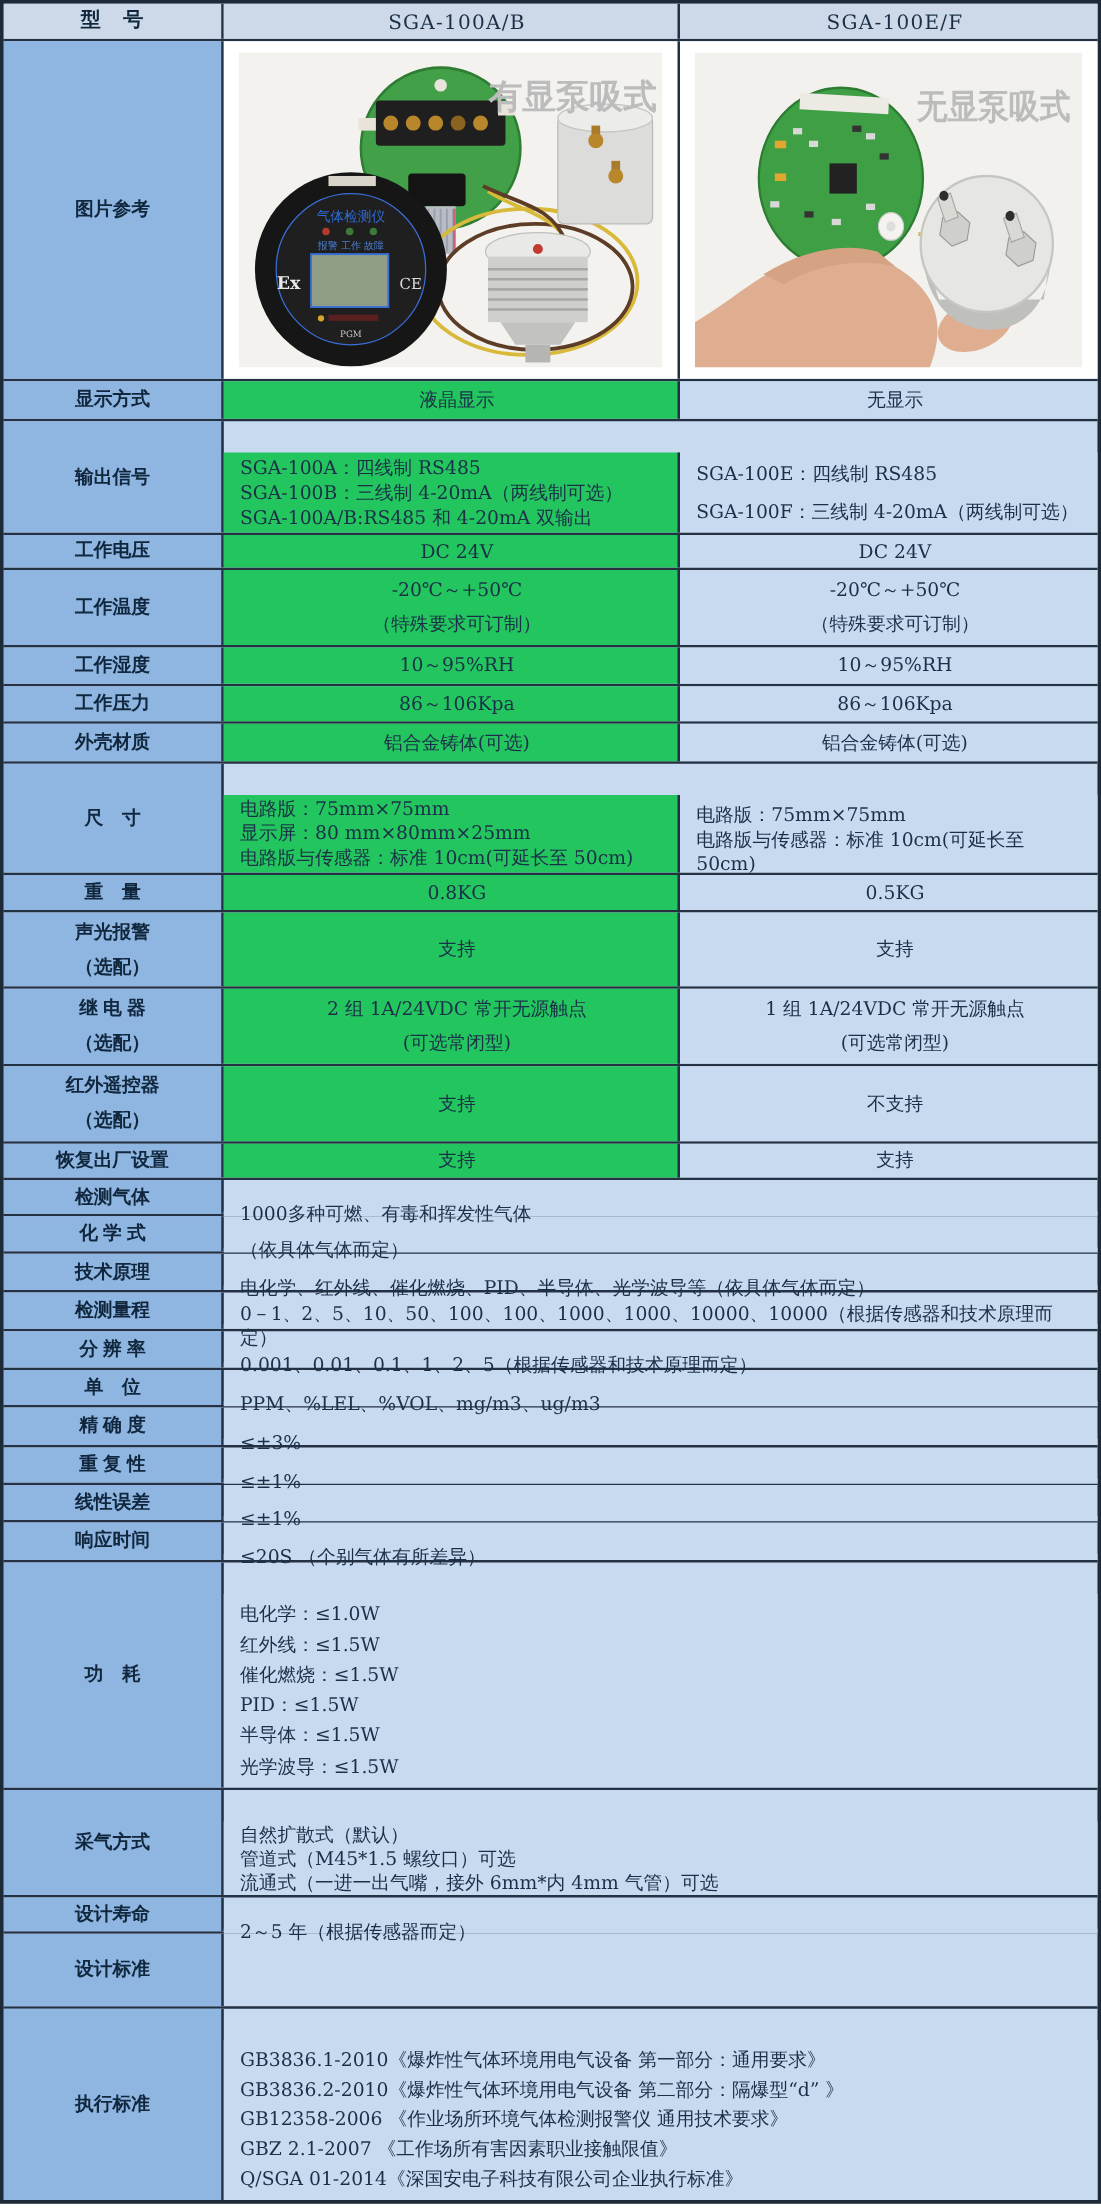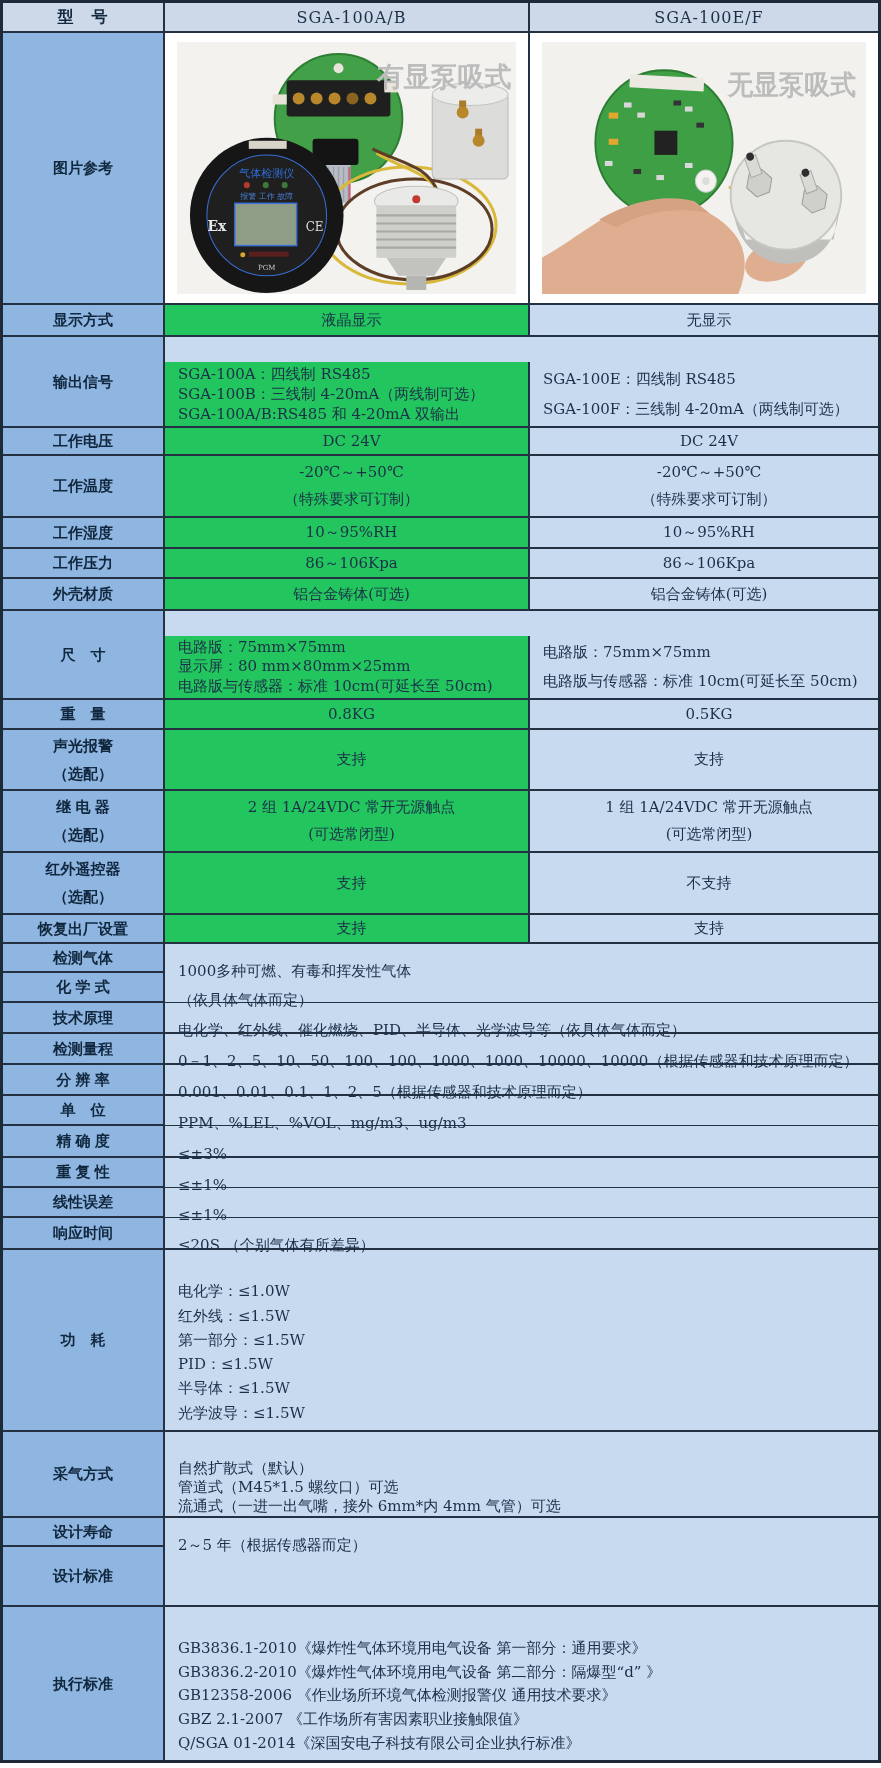--- a/index.html
+++ b/index.html
@@ -2,21 +2,21 @@
 <html><head>
 <meta charset="utf-8">
 <style>
   * { box-sizing: border-box; margin: 0; padding: 0; }
   html,body { width: 881px; background: #ffffff; }
   body { height: 1768px; font-family: "DejaVu Serif", "Liberation Serif", serif; color: #1b3048; }
   .tbl { width: 881px; border: 3px solid #1f2a38; background: #c8daf0; }
   .row { display: flex; border-bottom: 2px solid #243142; }
   .row:last-child { border-bottom: none; }
   .lab {
-    width: 162px; background: #8fb5e1; border-right: 2px solid #243142;
+    width: 176px; background: #8fb5e1; border-right: 2px solid #243142;
     display: flex; flex-direction: column; align-items: center; justify-content: center;
     font-family: "Liberation Sans", "DejaVu Sans", sans-serif;
     font-weight: bold; font-size: 15px; color: #10273d; line-height: 1.85; text-align: center;
   }
   .cA { width: 365px; border-right: 2px solid #243142; background: #22c55e; }
   .cE { flex: 1; background: #c8daf0; }
   .cF { flex: 1; background: #c8daf0; }
   .cell { font-size: 15px; padding-left: 10px; }
   .center { display: flex; align-items: center; justify-content: center; text-align: center; }
   .lines { display: flex; flex-direction: column; justify-content: space-evenly; padding: 2px 8px 2px 13px; text-align: left; margin-top: 25px; }
@@ -338,21 +338,21 @@
     <div class="cF cell lines vcenter">
       <div class="ln">≤20S （个别气体有所差异）</div>
     </div>
   </div>
 
   <div class="row" style="height:182px">
     <div class="lab">功　耗</div>
     <div class="cF cell lines">
       <div class="ln">电化学：≤1.0W</div>
       <div class="ln">红外线：≤1.5W</div>
-      <div class="ln">第一部分：≤1.5W</div>
+      <div class="ln">催化燃烧：≤1.5W</div>
       <div class="ln">PID：≤1.5W</div>
       <div class="ln">半导体：≤1.5W</div>
       <div class="ln">光学波导：≤1.5W</div>
     </div>
   </div>
 
   <div class="row" style="height:86px">
     <div class="lab">采气方式</div>
     <div class="cF cell lines">
       <div class="ln">自然扩散式（默认）</div>

